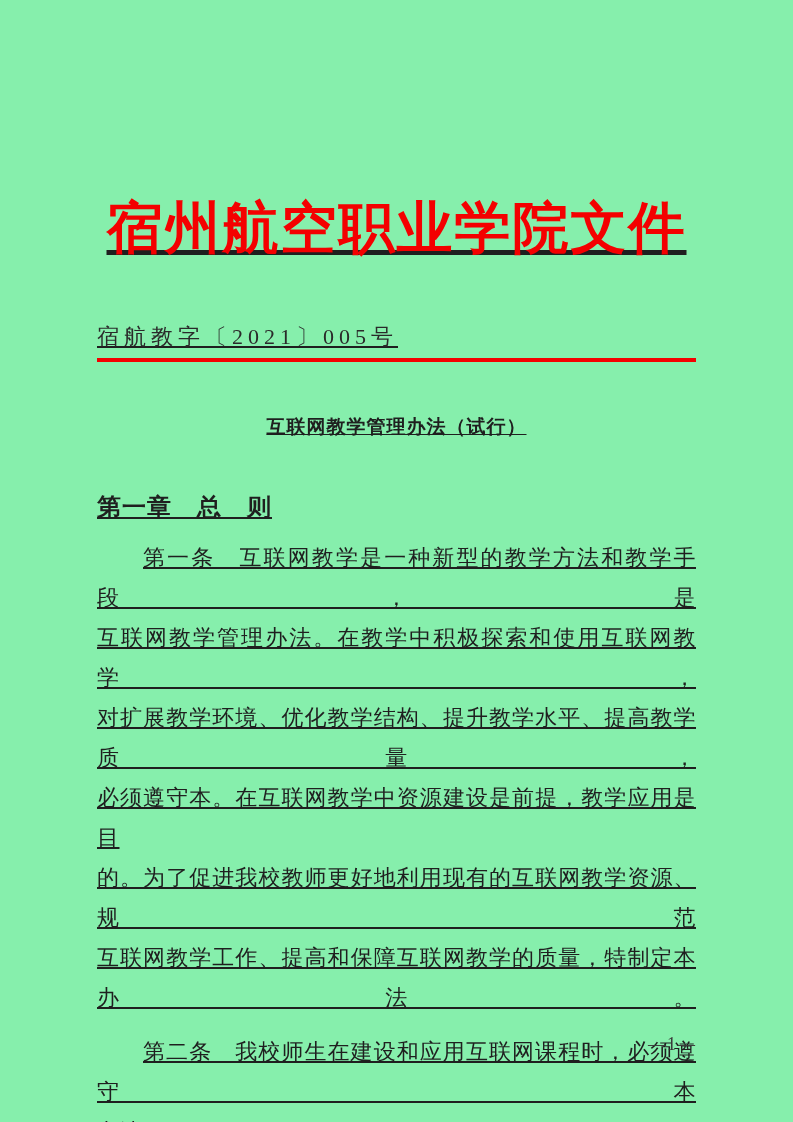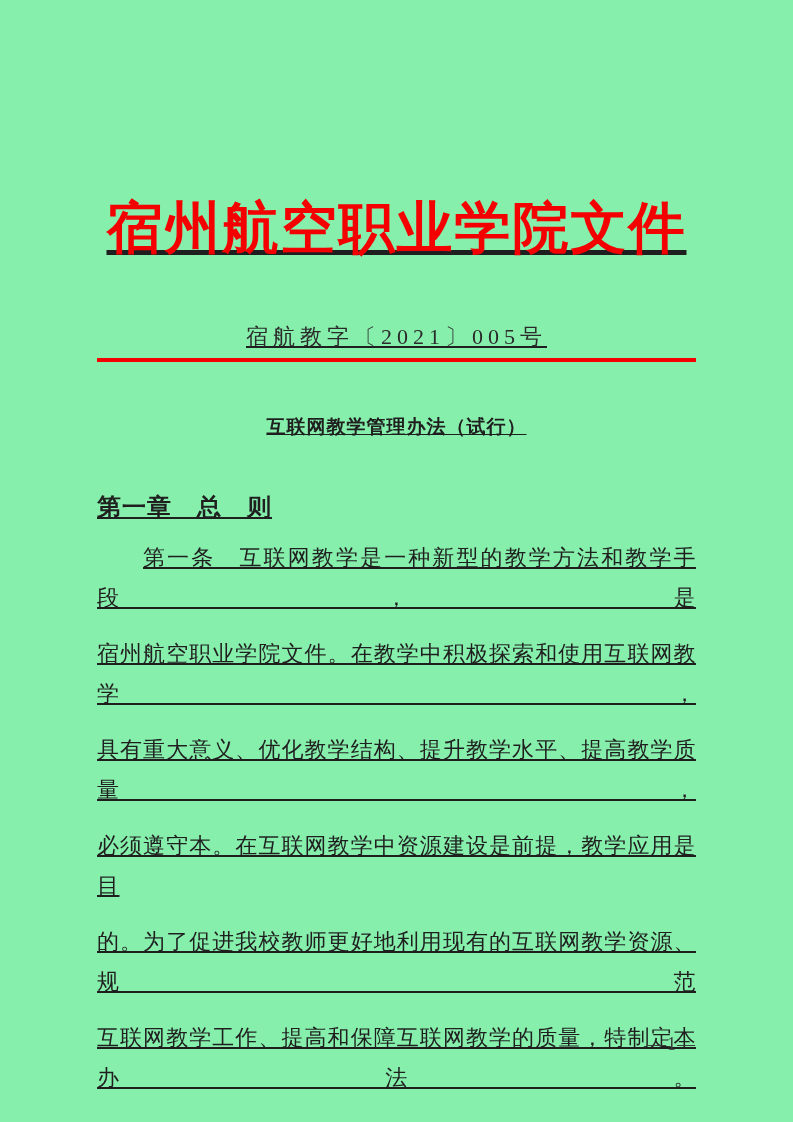--- a/index.html
+++ b/index.html
@@ -26,21 +26,21 @@
     font-weight: bold;
     letter-spacing: 2px;
     color: var(--accent);
     font-family: "Liberation Serif", serif;
     white-space: nowrap;
   }
 
   .doc-number {
     margin-top: 54px;
     line-height: 30px;
-    text-align: center;
+    text-align: left;
     font-size: 22px;
     letter-spacing: 5px;
     color: #2a2a2a;
   }
 
   .red-rule {
     margin-top: 6px;
     height: 4px;
     background: var(--accent);
   }
@@ -70,21 +70,20 @@
   .body-line {
     line-height: 40px;
     letter-spacing: 0.5px;
     white-space: nowrap;
   }
   .body-line.fill {
     white-space: normal;
     text-align: justify;
     text-align-last: justify;
     text-justify: inter-character;
-    margin-top: 16px;
   }
   .body-line.indent { text-indent: 46px; }
 
   .page-number {
     position: absolute;
     right: 97px;
     bottom: 67px;
     font-size: 18px;
     letter-spacing: 1px;
     color: #3a3a3a;
@@ -100,22 +99,22 @@
   <div class="doc-number">宿航教字〔2021〕005号</div>
 
   <div class="red-rule"></div>
 
   <div class="doc-title">互联网教学管理办法（试行）</div>
 
   <div class="chapter-heading chapter-1">第一章　总　则</div>
 
   <div class="paragraph para-1">
     <div class="body-line fill indent">第一条　互联网教学是一种新型的教学方法和教学手段，是</div>
-    <div class="body-line fill">宿州航空职业学院文件。在教学中积极探索和使用互联网教学，</div>
-    <div class="body-line fill">具有重大意义、优化教学结构、提升教学水平、提高教学质量，</div>
+    <div class="body-line fill">互联网教学管理办法。在教学中积极探索和使用互联网教学，</div>
+    <div class="body-line fill">对扩展教学环境、优化教学结构、提升教学水平、提高教学质量，</div>
     <div class="body-line fill">必须遵守本。在互联网教学中资源建设是前提，教学应用是目</div>
     <div class="body-line fill">的。为了促进我校教师更好地利用现有的互联网教学资源、规范</div>
     <div class="body-line fill">互联网教学工作、提高和保障互联网教学的质量，特制定本办法。</div>
   </div>
 
   <div class="paragraph para-2">
     <div class="body-line fill indent">第二条　我校师生在建设和应用互联网课程时，必须遵守本</div>
     <div class="body-line">办法。</div>
   </div>
 

